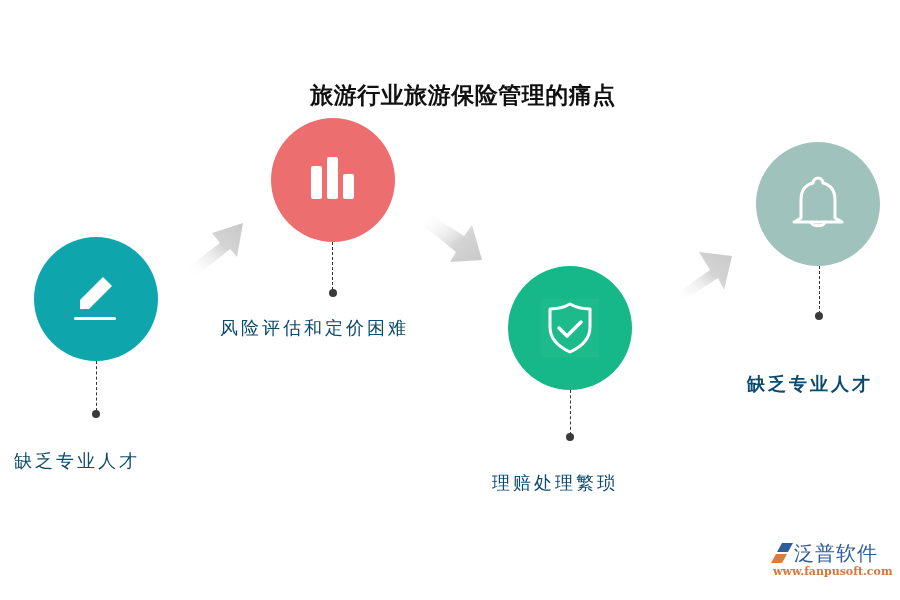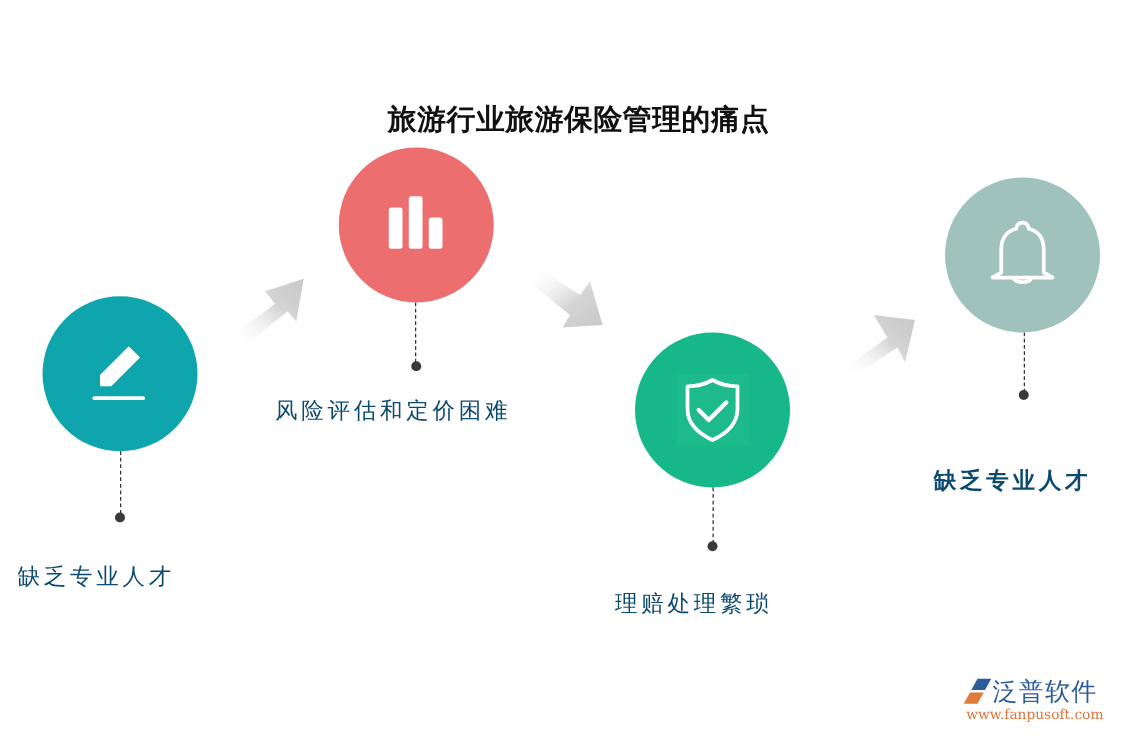--- a/index.html
+++ b/index.html
@@ -8,21 +8,21 @@
   .title { position:absolute; left:0; top:80px; width:926px; text-align:center;
            font-size:23px; font-weight:bold; color:#111; letter-spacing:0.5px; }
   .circle { position:absolute; border-radius:50%; display:flex; align-items:center; justify-content:center; }
   .stem { position:absolute; width:0; border-left:1.5px dashed #333; }
   .dot { position:absolute; width:8px; height:8px; border-radius:50%; background:#3a3a3a; }
   .label { position:absolute; font-size:18px; color:#0c4a6e; letter-spacing:3px; white-space:nowrap; }
   .arrow { position:absolute; }
   .logo { position:absolute; left:768px; top:540px; width:125px; height:42px; }
   .logo-name { position:absolute; left:26px; top:0; font-size:20px; color:#2f5d9a; letter-spacing:1px; }
   .logo-url { position:absolute; left:5px; top:25px; font-size:11px; color:#d9743a;
-              font-family:"DejaVu Serif", serif; }
+              font-family:"DejaVu Serif", serif;font-weight:bold; }
 </style>
 </head>
 <body>
 
 <div class="title">旅游行业旅游保险管理的痛点</div>
 
 <div>
   <div class="circle" style="left:34px; top:237px; width:124px; height:124px; background:#0ea5ad;">
     <svg width="60" height="60" viewBox="0 0 60 60">
       <path d="M14 40 L14 31 L37 8 L46 17 L23 40 Z" fill="#fff"></path>

